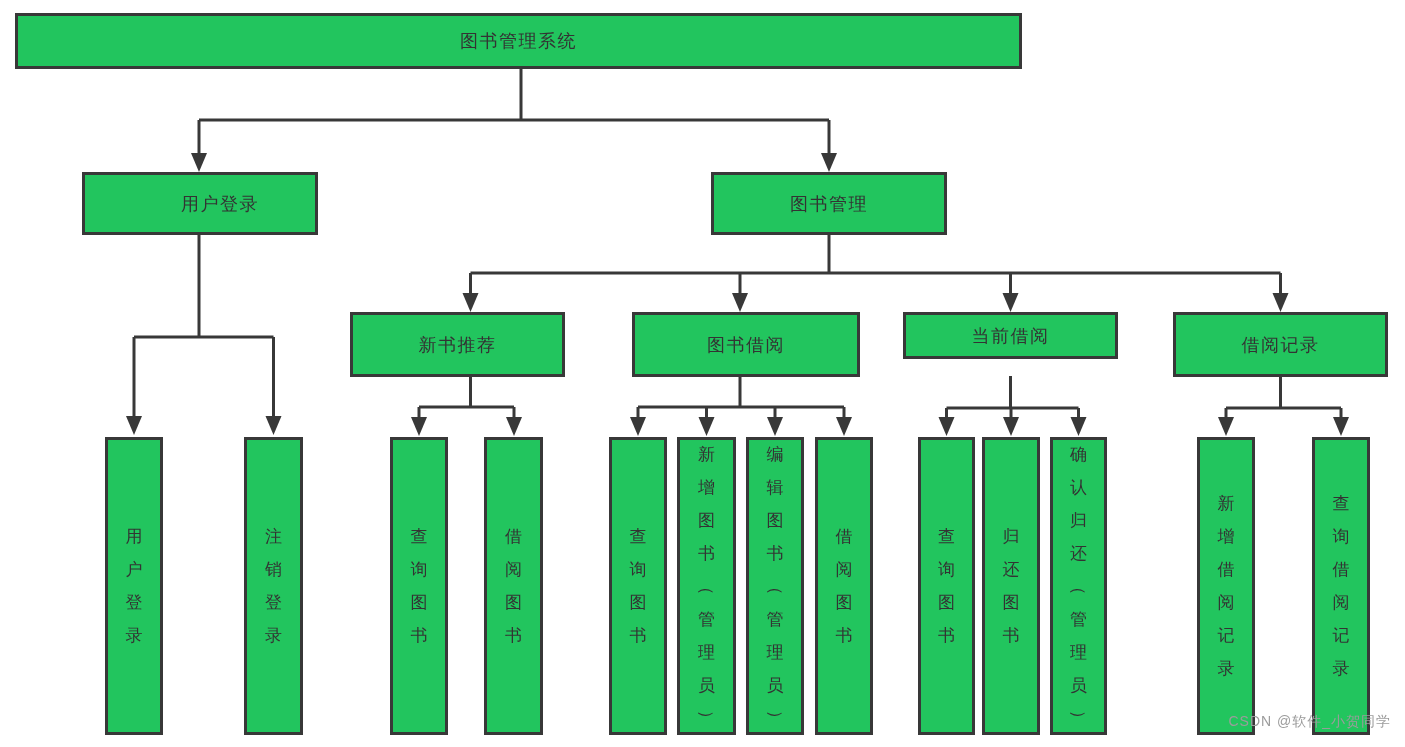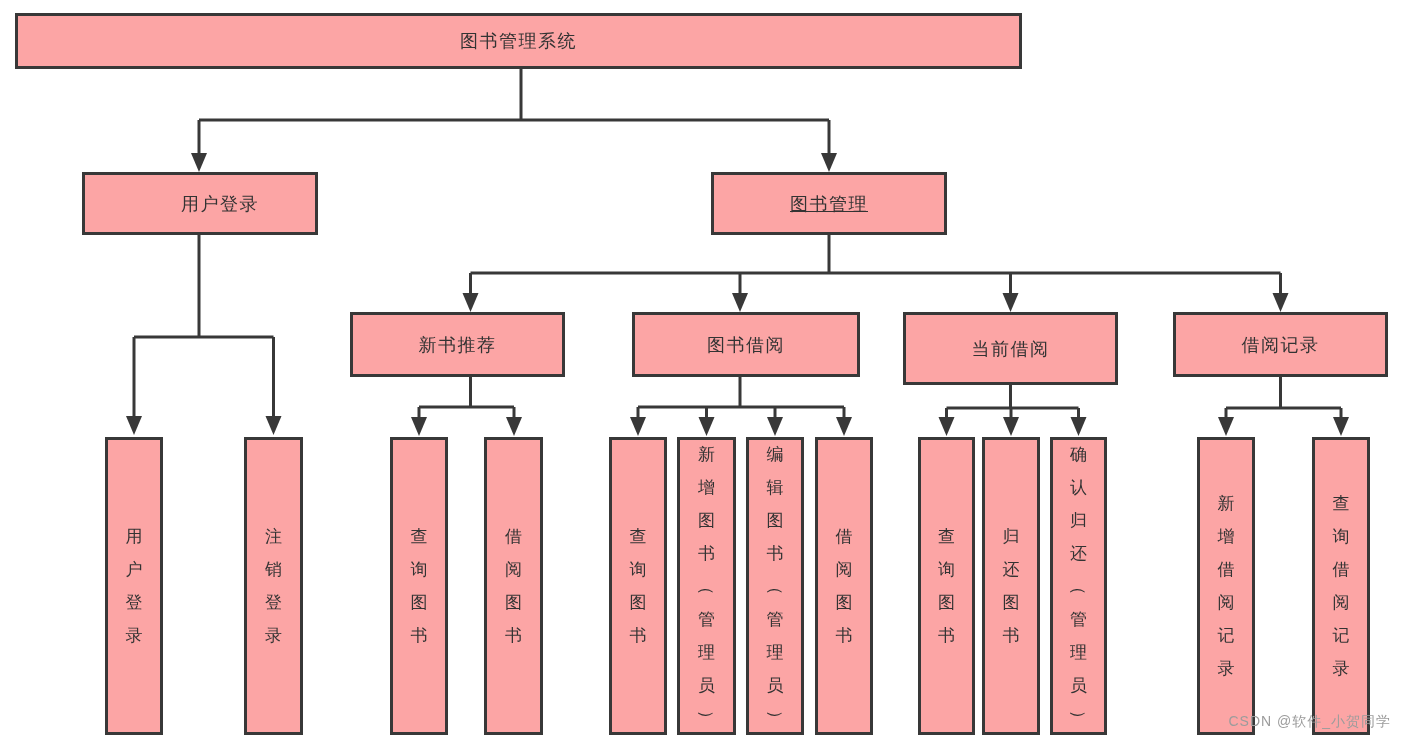--- a/index.html
+++ b/index.html
@@ -5,21 +5,21 @@
   html,body{margin:0;padding:0;background:#ffffff;}
   .canvas{
     position:relative;width:1405px;height:747px;background:var(--bg,#fff);
     font-family:"Liberation Sans","DejaVu Sans",sans-serif;overflow:hidden;
   }
   .connector-layer{position:absolute;left:0;top:0;}
   .cline{stroke:var(--line,#383838);stroke-width:3;fill:none;}
   .chead{fill:var(--line,#383838);stroke:none;}
   .box{
     position:absolute;box-sizing:border-box;border:3px solid var(--line,#383838);
-    background:#fca5a5;display:flex;align-items:center;justify-content:center;
+    background:#22c55e;display:flex;align-items:center;justify-content:center;
     color:var(--text,#333333);
   }
   .hbox .lbl{font-size:18px;letter-spacing:1.5px;white-space:nowrap;}
   .vbox .lbl{
     display:flex;flex-direction:column;align-items:center;justify-content:center;
     height:100%;width:100%;
   }
   .vchar{font-size:17px;line-height:33px;display:block;}
   .vchar.rot{transform:rotate(90deg);}
   .watermark{
@@ -90,31 +90,31 @@
       </g>
   </svg>
 
   <div class="box hbox" style="left:15px;top:13px;width:1007px;height:56px;">
     <span class="lbl">图书管理系统</span>
   </div>
 
   <div class="box hbox" style="left:82px;top:172px;width:236px;height:63px;padding-left:40px;">
     <span class="lbl">用户登录</span>
   </div>
-  <div class="box hbox" style="left:711px;top:172px;width:236px;height:63px;text-decoration:underline;">
+  <div class="box hbox" style="left:711px;top:172px;width:236px;height:63px;">
     <span class="lbl">图书管理</span>
   </div>
 
   <div class="box hbox" style="left:350px;top:312px;width:215px;height:65px;">
     <span class="lbl">新书推荐</span>
   </div>
   <div class="box hbox" style="left:632px;top:312px;width:228px;height:65px;">
     <span class="lbl">图书借阅</span>
   </div>
-  <div class="box hbox" style="left:903px;top:312px;width:215px;height:73px;text-align:center;">
+  <div class="box hbox" style="left:903px;top:312px;width:215px;height:47px;text-align:center;">
     <span class="lbl">当前借阅</span>
   </div>
   <div class="box hbox" style="left:1173px;top:312px;width:215px;height:65px;justify-content:center;">
     <span class="lbl">借阅记录</span>
   </div>
 
   <div class="box vbox" style="left:105px;top:437px;width:58px;height:298px;">
     <span class="lbl vlabel">
         <span class="vchar">用</span>
         <span class="vchar">户</span>

